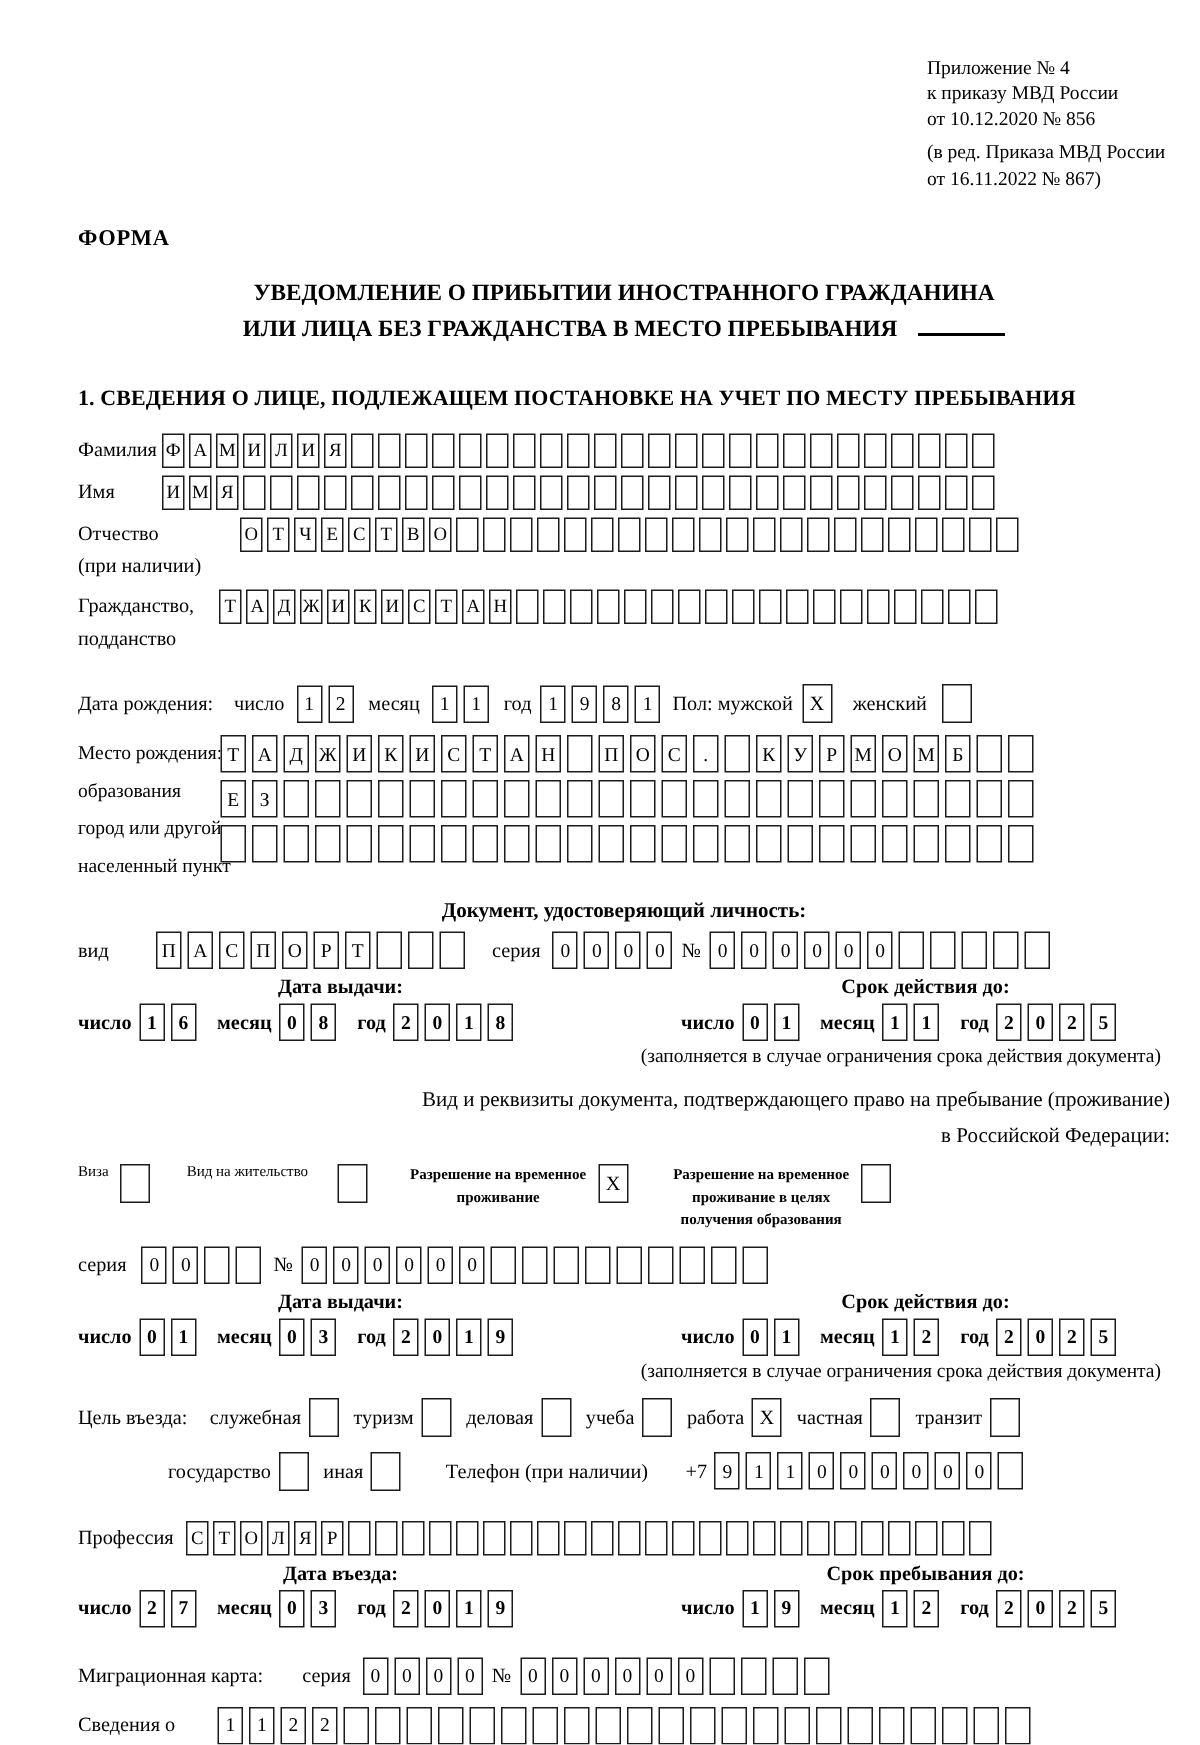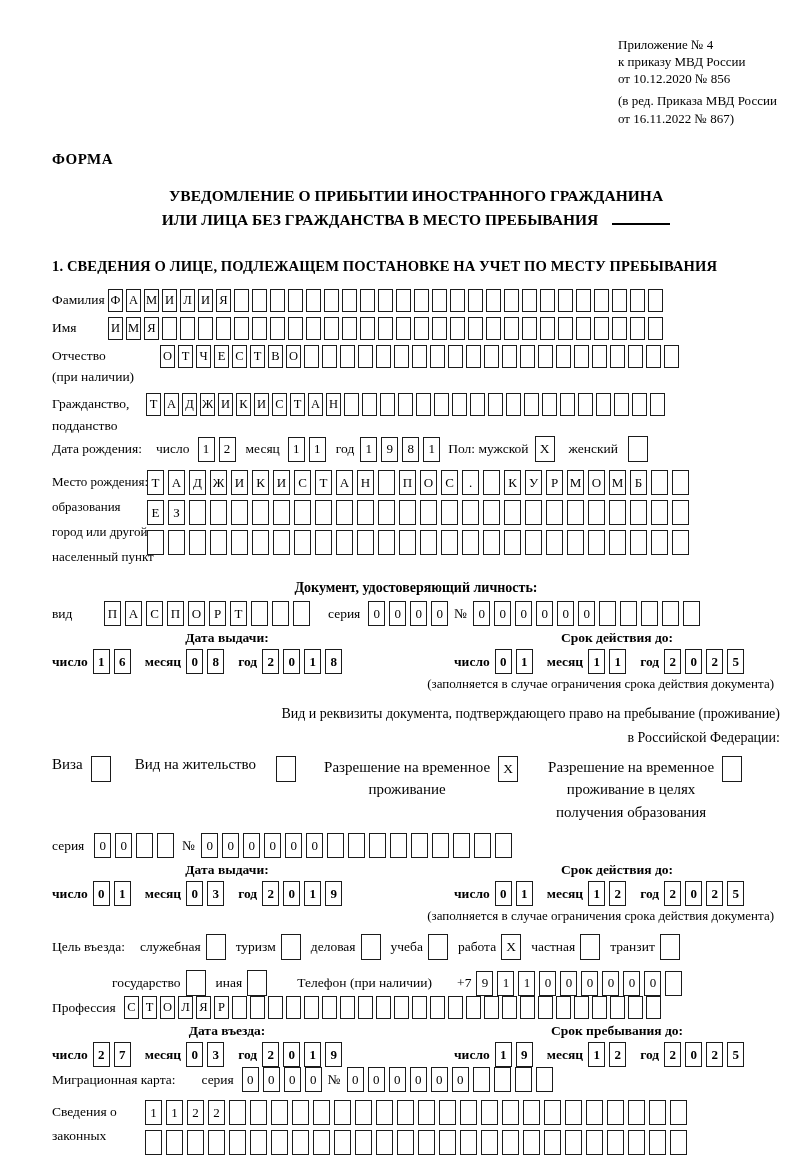--- a/index.html
+++ b/index.html
@@ -40,34 +40,34 @@
   .d-head { text-align:center; font-size:13.5px; }
   .d-row { display:flex; align-items:center; margin-top:3px; }
   .d-row .lbl { margin-right:5px; }
   .d-row .cells { margin-right:10px; }
   .valid-note { text-align:right; font-size:13px; padding-right:6px; margin-top:2px; }
 
   .para { font-size:14px; margin-top:10px; line-height:1.7;text-align:right; }
 
   .perm-row { display:flex; align-items:flex-start; margin-top:6px; }
   .perm-item { display:flex; align-items:flex-start; margin-right:14px; }
-  .perm-item .txt { font-size:15px; margin-right:8px; }
-  .perm-item .txt.center { text-align:center; line-height:1.5; }
+  .perm-item .txt { font-size:10px; margin-right:8px; }
+  .perm-item .txt.center { text-align:center; line-height:1.5;font-weight:bold; }
 
   .purpose-row { display:flex; align-items:center; margin-top:10px; }
   .purpose-row .plbl { font-size:13.5px; margin:0 5px 0 10px; flex:none; }
   .purpose-row .plbl.first { margin-left:0; }
 
   .mleft60 { margin-left:60px; }
   .gap20 { width:20px; flex:none; } .gap10 { width:10px; flex:none; }
 
   .block-row { display:flex; align-items:flex-start; margin-top:8px; }
   .lbl-col { flex:none; font-size:13px; line-height:1.92; white-space:nowrap; }
   .cell-rows .cells { margin-bottom:5px; }
-  .mt10 { margin-top:10px; } .mt8 { margin-top:0; } .mt14 { margin-top:14px; }
+  .mt10 { margin-top:10px; } .mt8 { margin-top:20px; } .mt14 { margin-top:14px; }
 </style>
 </head>
 <body>
 
 <div class="page">
 
   <div class="annex">
     <div>Приложение № 4</div>
     <div>к приказу МВД России</div>
     <div>от 10.12.2020 № 856</div>

